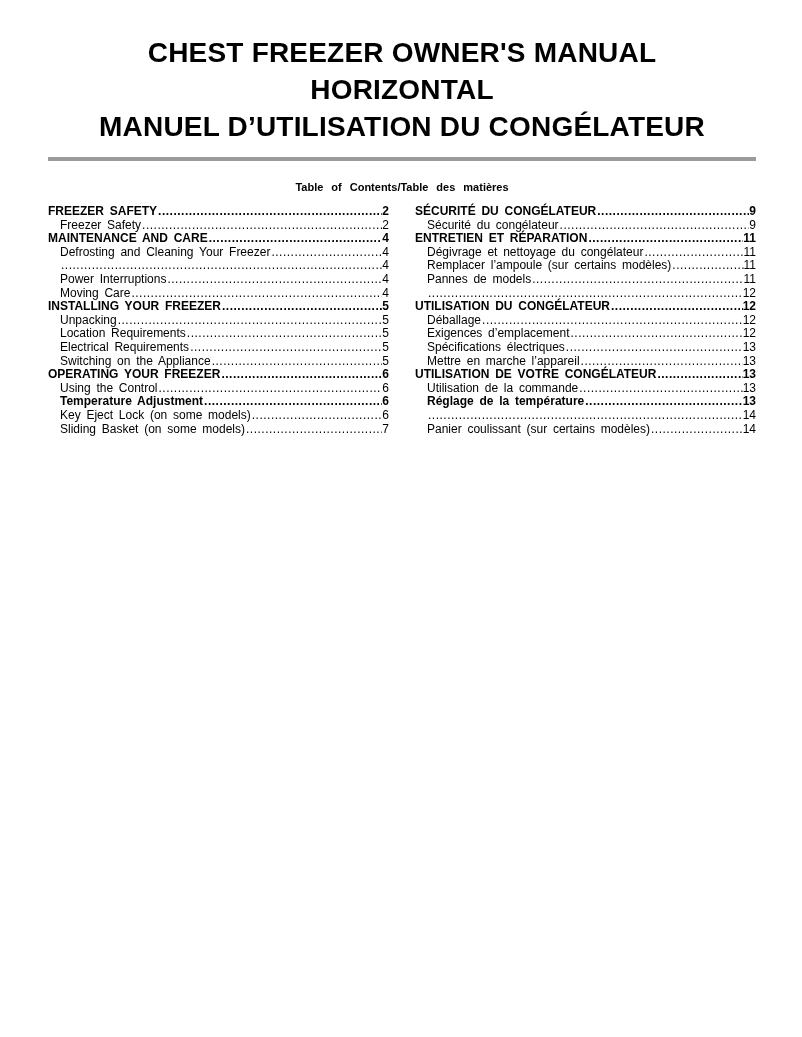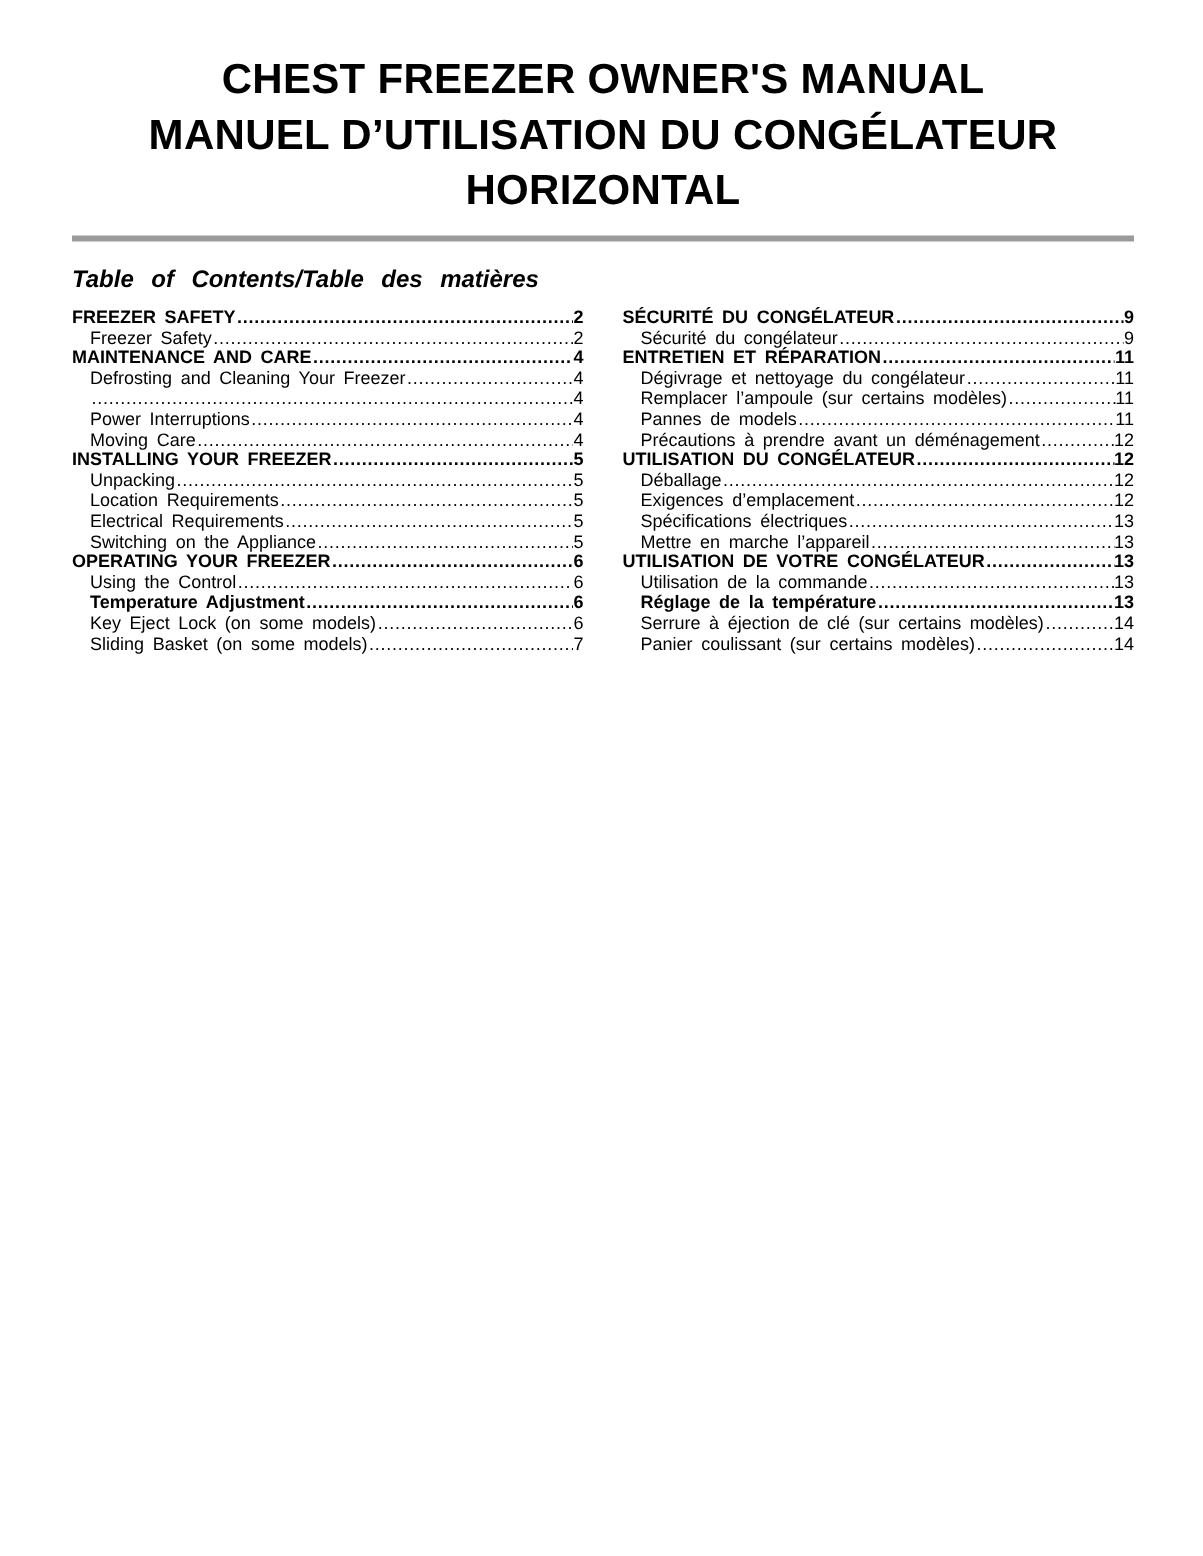--- a/index.html
+++ b/index.html
@@ -21,26 +21,25 @@
     line-height: 37px;
     letter-spacing: 0.2px;
   }
   .title-rule {
     height: 4px;
     background: #9b9b9b;
     margin-top: 12px;
   }
   .toc-heading {
     margin: 16px 0 8px 0;
-    text-align: left;
+    text-align: center;
     font-weight: 700;
-    font-size: 16px;
+    font-size: 11px;
     line-height: 20px;
     word-spacing: 0.45em;
-    font-style: italic;
   }
   .toc-columns {
     display: flex;
     gap: 26px;
   }
   .toc-col {
     flex: 1 1 0;
     min-width: 0;
   }
   .toc-row {
@@ -78,22 +77,22 @@
     line-height: 17px;
   }
 </style>
 </head>
 <body>
 
 <div class="page">
 
   <div class="title-block">
     <div>CHEST FREEZER OWNER'S MANUAL</div>
+    <div>HORIZONTAL</div>
     <div>MANUEL D’UTILISATION DU CONGÉLATEUR</div>
-    <div>HORIZONTAL</div>
   </div>
 
   <div class="title-rule"></div>
 
   <div class="toc-heading">Table of Contents/Table des matières</div>
 
   <div class="toc-columns">
     <div class="toc-col">
 
     <div class="toc-row bold">
@@ -207,21 +206,20 @@
           <span class="toc-label">Remplacer l’ampoule (sur certains modèles)</span>
           <span class="toc-leader">................................................................................................................................................................</span>
           <span class="toc-page">11</span>
         </div>
         <div class="toc-row indent">
           <span class="toc-label">Pannes de models</span>
           <span class="toc-leader">................................................................................................................................................................</span>
           <span class="toc-page">11</span>
         </div>
         <div class="toc-row indent">
-          <span class="toc-label">Précautions à prendre avant un déménagement</span>
           <span class="toc-leader">................................................................................................................................................................</span>
           <span class="toc-page">12</span>
         </div>
         <div class="toc-row bold">
           <span class="toc-label">UTILISATION DU CONGÉLATEUR</span>
           <span class="toc-leader">................................................................................................................................................................</span>
           <span class="toc-page">12</span>
         </div>
         <div class="toc-row indent">
           <span class="toc-label">Déballage</span>
@@ -252,21 +250,20 @@
           <span class="toc-label">Utilisation de la commande</span>
           <span class="toc-leader">................................................................................................................................................................</span>
           <span class="toc-page">13</span>
         </div>
         <div class="toc-row bold indent">
           <span class="toc-label">Réglage de la température</span>
           <span class="toc-leader">................................................................................................................................................................</span>
           <span class="toc-page">13</span>
         </div>
         <div class="toc-row indent">
-          <span class="toc-label">Serrure à éjection de clé (sur certains modèles)</span>
           <span class="toc-leader">................................................................................................................................................................</span>
           <span class="toc-page">14</span>
         </div>
         <div class="toc-row indent">
           <span class="toc-label">Panier coulissant (sur certains modèles)</span>
           <span class="toc-leader">................................................................................................................................................................</span>
           <span class="toc-page">14</span>
         </div>
       </div>
   </div>

